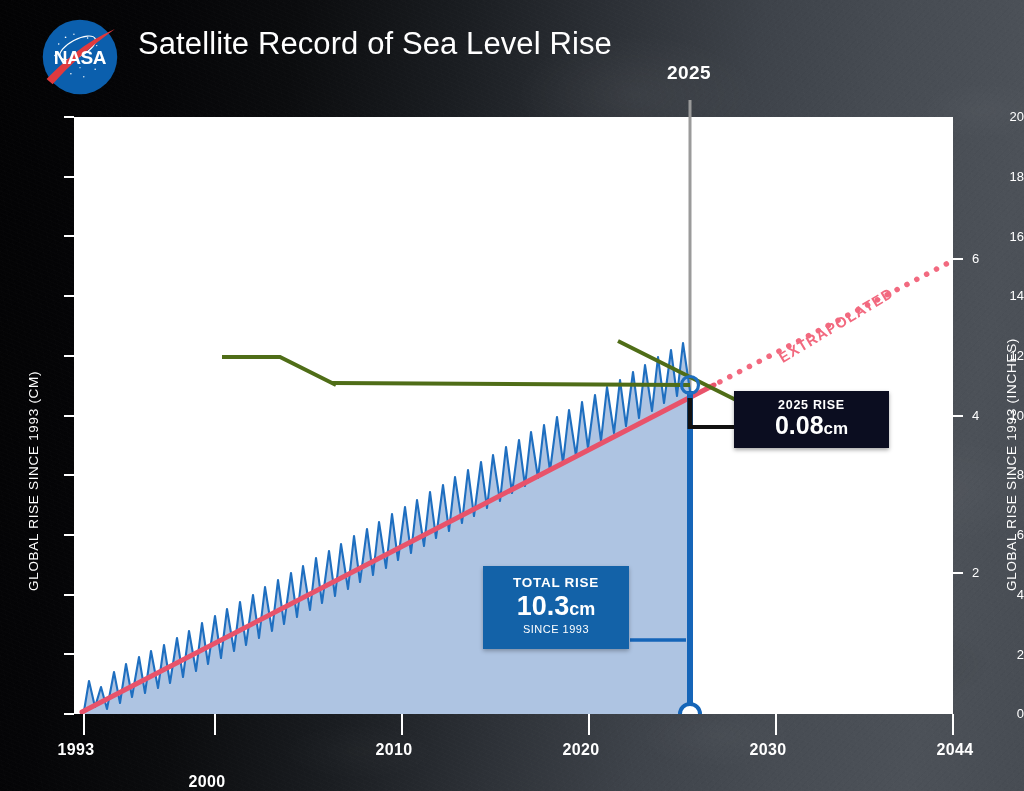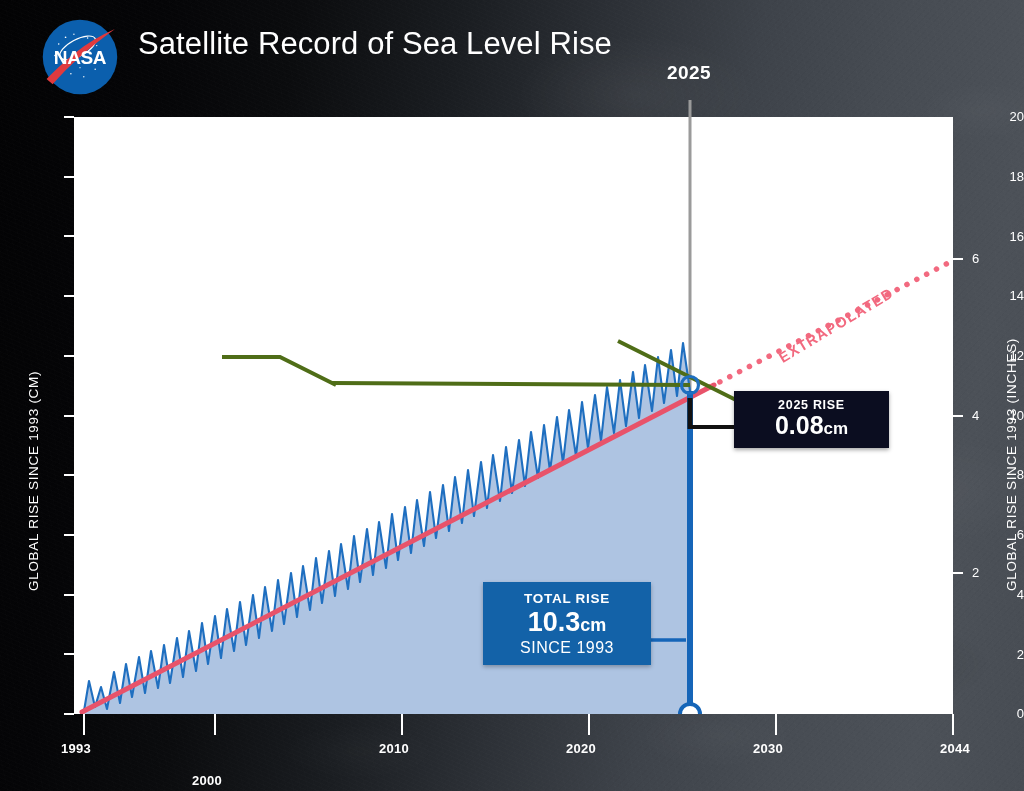--- a/index.html
+++ b/index.html
@@ -80,36 +80,36 @@
   .axis-title {
     position: absolute; color: #ffffff; font-size: 13.5px;
     letter-spacing: .7px; white-space: nowrap;
     transform-origin: 0 0;
   }
   .axis-title-left  { left: 26px; top: 591px; transform: rotate(-90deg); }
   .axis-title-right { left: 1004px; top: 591px; transform: rotate(-90deg); }
 
   .xlab {
     position: absolute; top: 741px;
-    color: #ffffff; font-size: 13px; font-weight: bold;
+    color: #ffffff; font-size: 16px; font-weight: bold;
     letter-spacing: .3px; transform: translateX(-50%);
   }
 
   
   .box { position: absolute; text-align: center; color: #fff; }
   .box-total {
-    left: 483px; top: 582px; width: 168px; height: 83px;
+    left: 483px; top: 566px; width: 146px; height: 83px;
     background: #1362a8;
     box-shadow: 0 2px 4px rgba(0,0,0,.28);
     padding-top: 9px;
   }
   .box-total .cap { font-size: 13.5px; font-weight: bold; letter-spacing: .7px; }
   .box-total .val { font-size: 27px; font-weight: bold; line-height: 1.05; margin-top: 2px; }
   .box-total .val .unit { font-size: 18px; font-weight: bold; }
-  .box-total .sub { font-size: 16px; letter-spacing: .5px; margin-top: 3px; text-align: center; }
+  .box-total .sub { font-size: 11px; letter-spacing: .5px; margin-top: 3px; text-align: center; }
 
   .box-rise {
     left: 734px; top: 391px; width: 155px; height: 57px;
     background: #0b0d20;
     box-shadow: 0 2px 4px rgba(0,0,0,.35);
     padding-top: 7px;
   }
   .box-rise .cap { font-size: 12.5px; font-weight: bold; letter-spacing: .7px; }
   .box-rise .val { font-size: 25px; font-weight: bold; line-height: 1.05; margin-top: 0px; }
   .box-rise .val .unit { font-size: 17px; font-weight: bold; }

